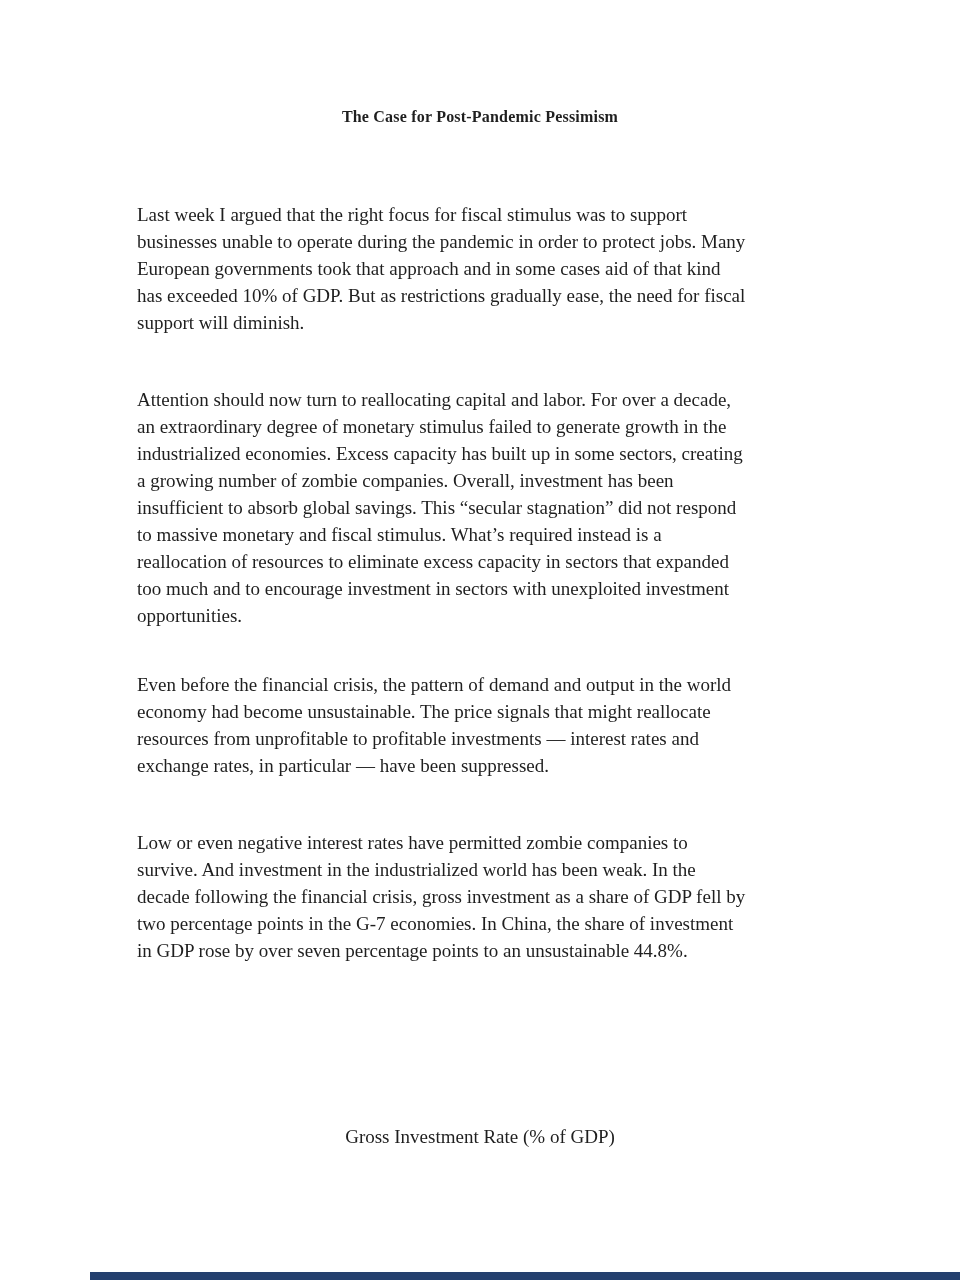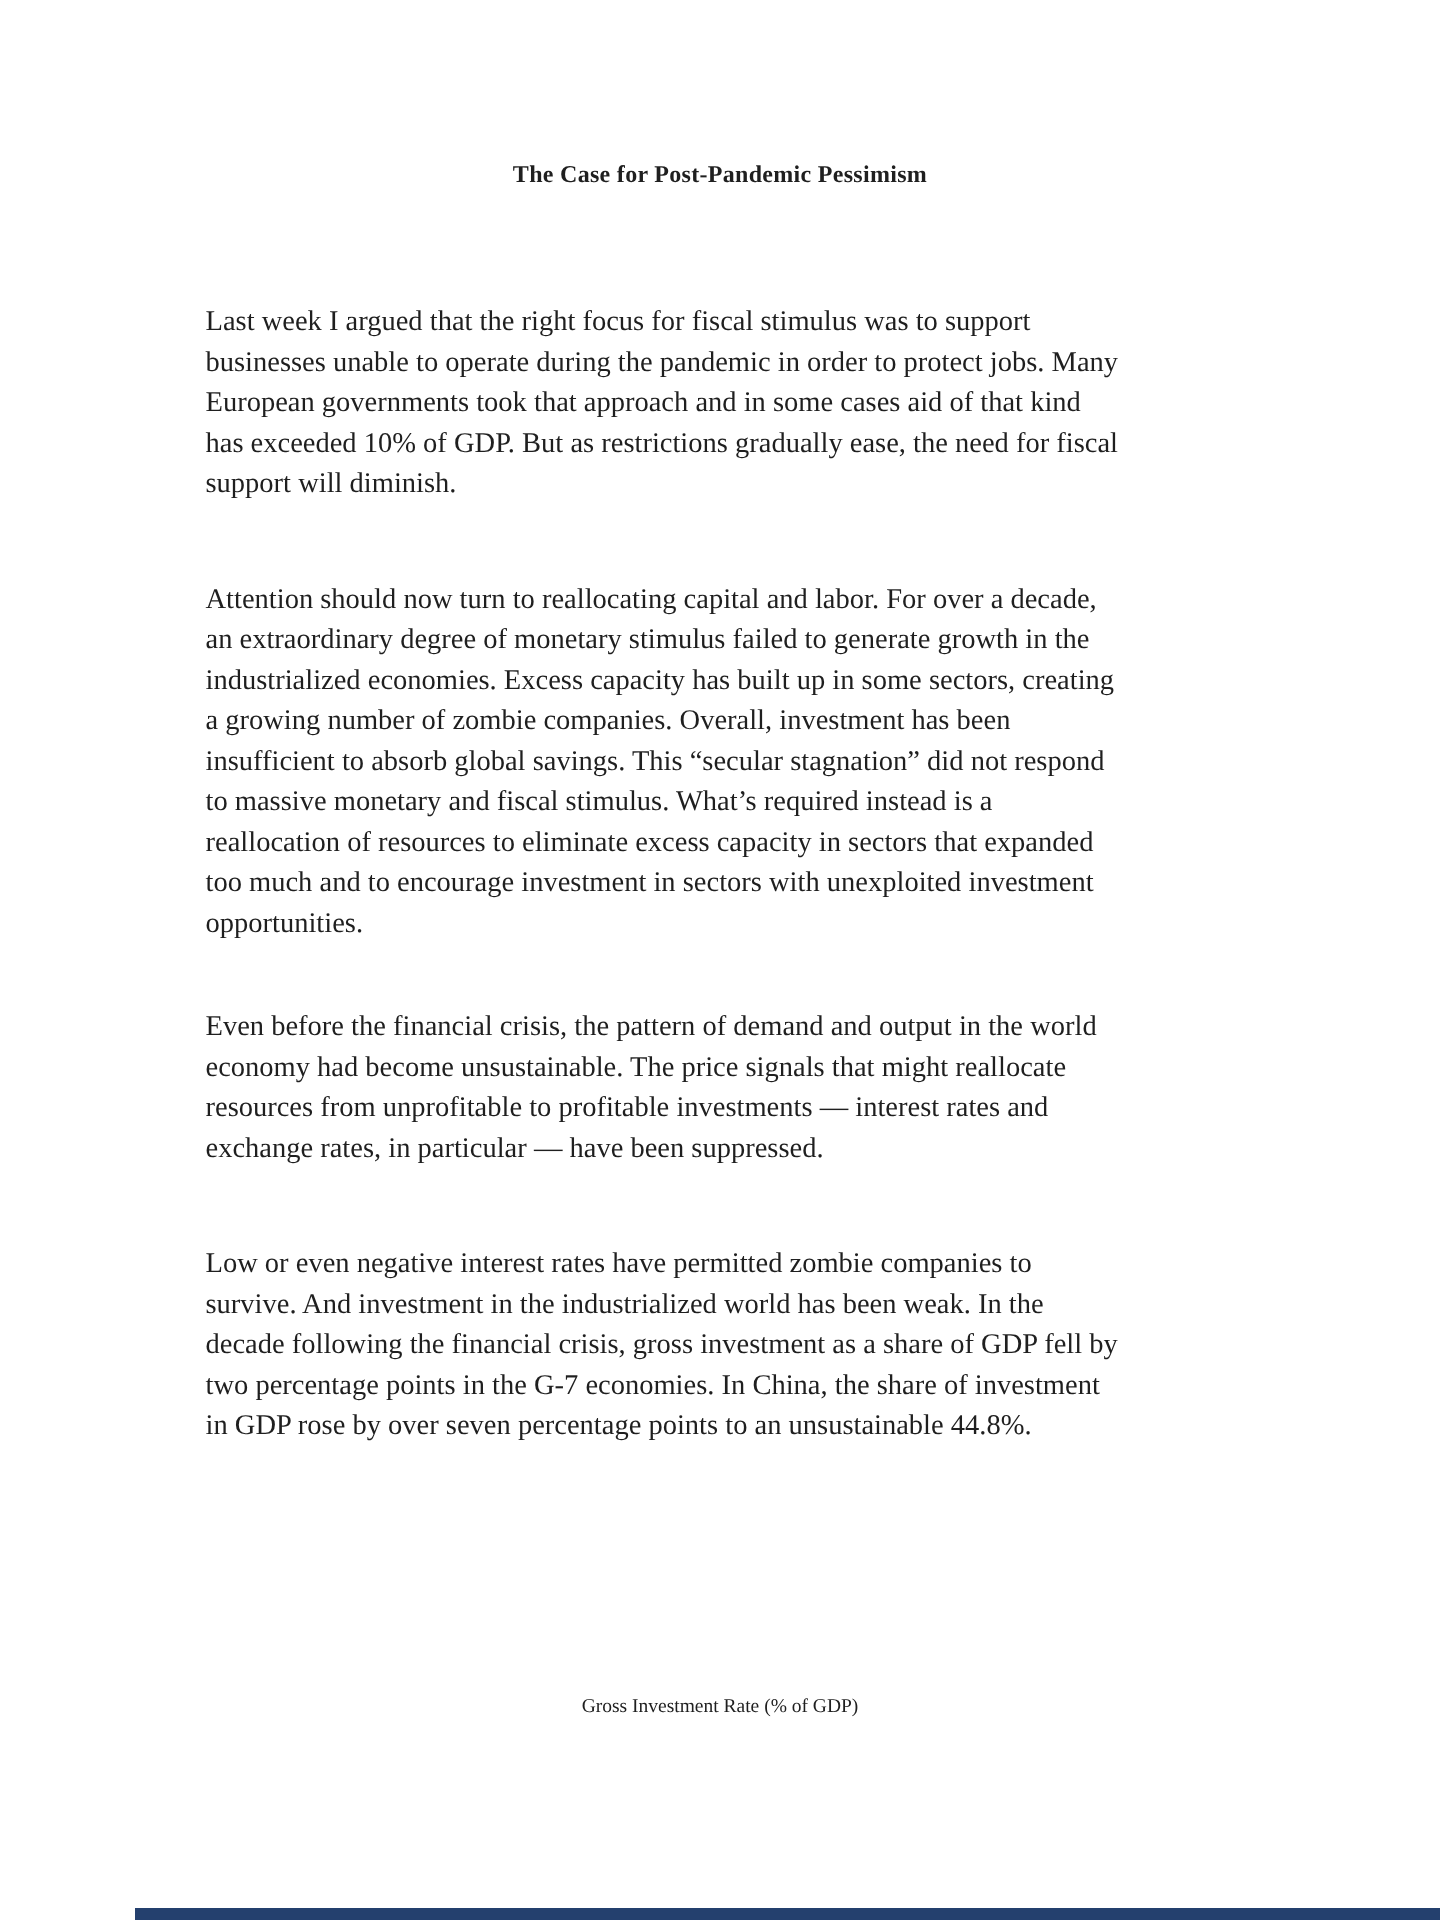--- a/index.html
+++ b/index.html
@@ -47,21 +47,21 @@
     text-align: left;
   }
   .para.gap-sm { margin-bottom: 42px; }
   .para.gap-lg { margin-bottom: 55px; }
   .caption {
     position: absolute;
     top: 1123px;
     left: 0;
     right: 0;
     text-align: center;
-    font-size: 13px;
+    font-size: 19px;
     line-height: 27px;
   }
   .chart-strip {
     position: absolute;
     left: 90px;
     right: 0;
     bottom: 0;
     height: 8px;
     background: #24406e;
   }

